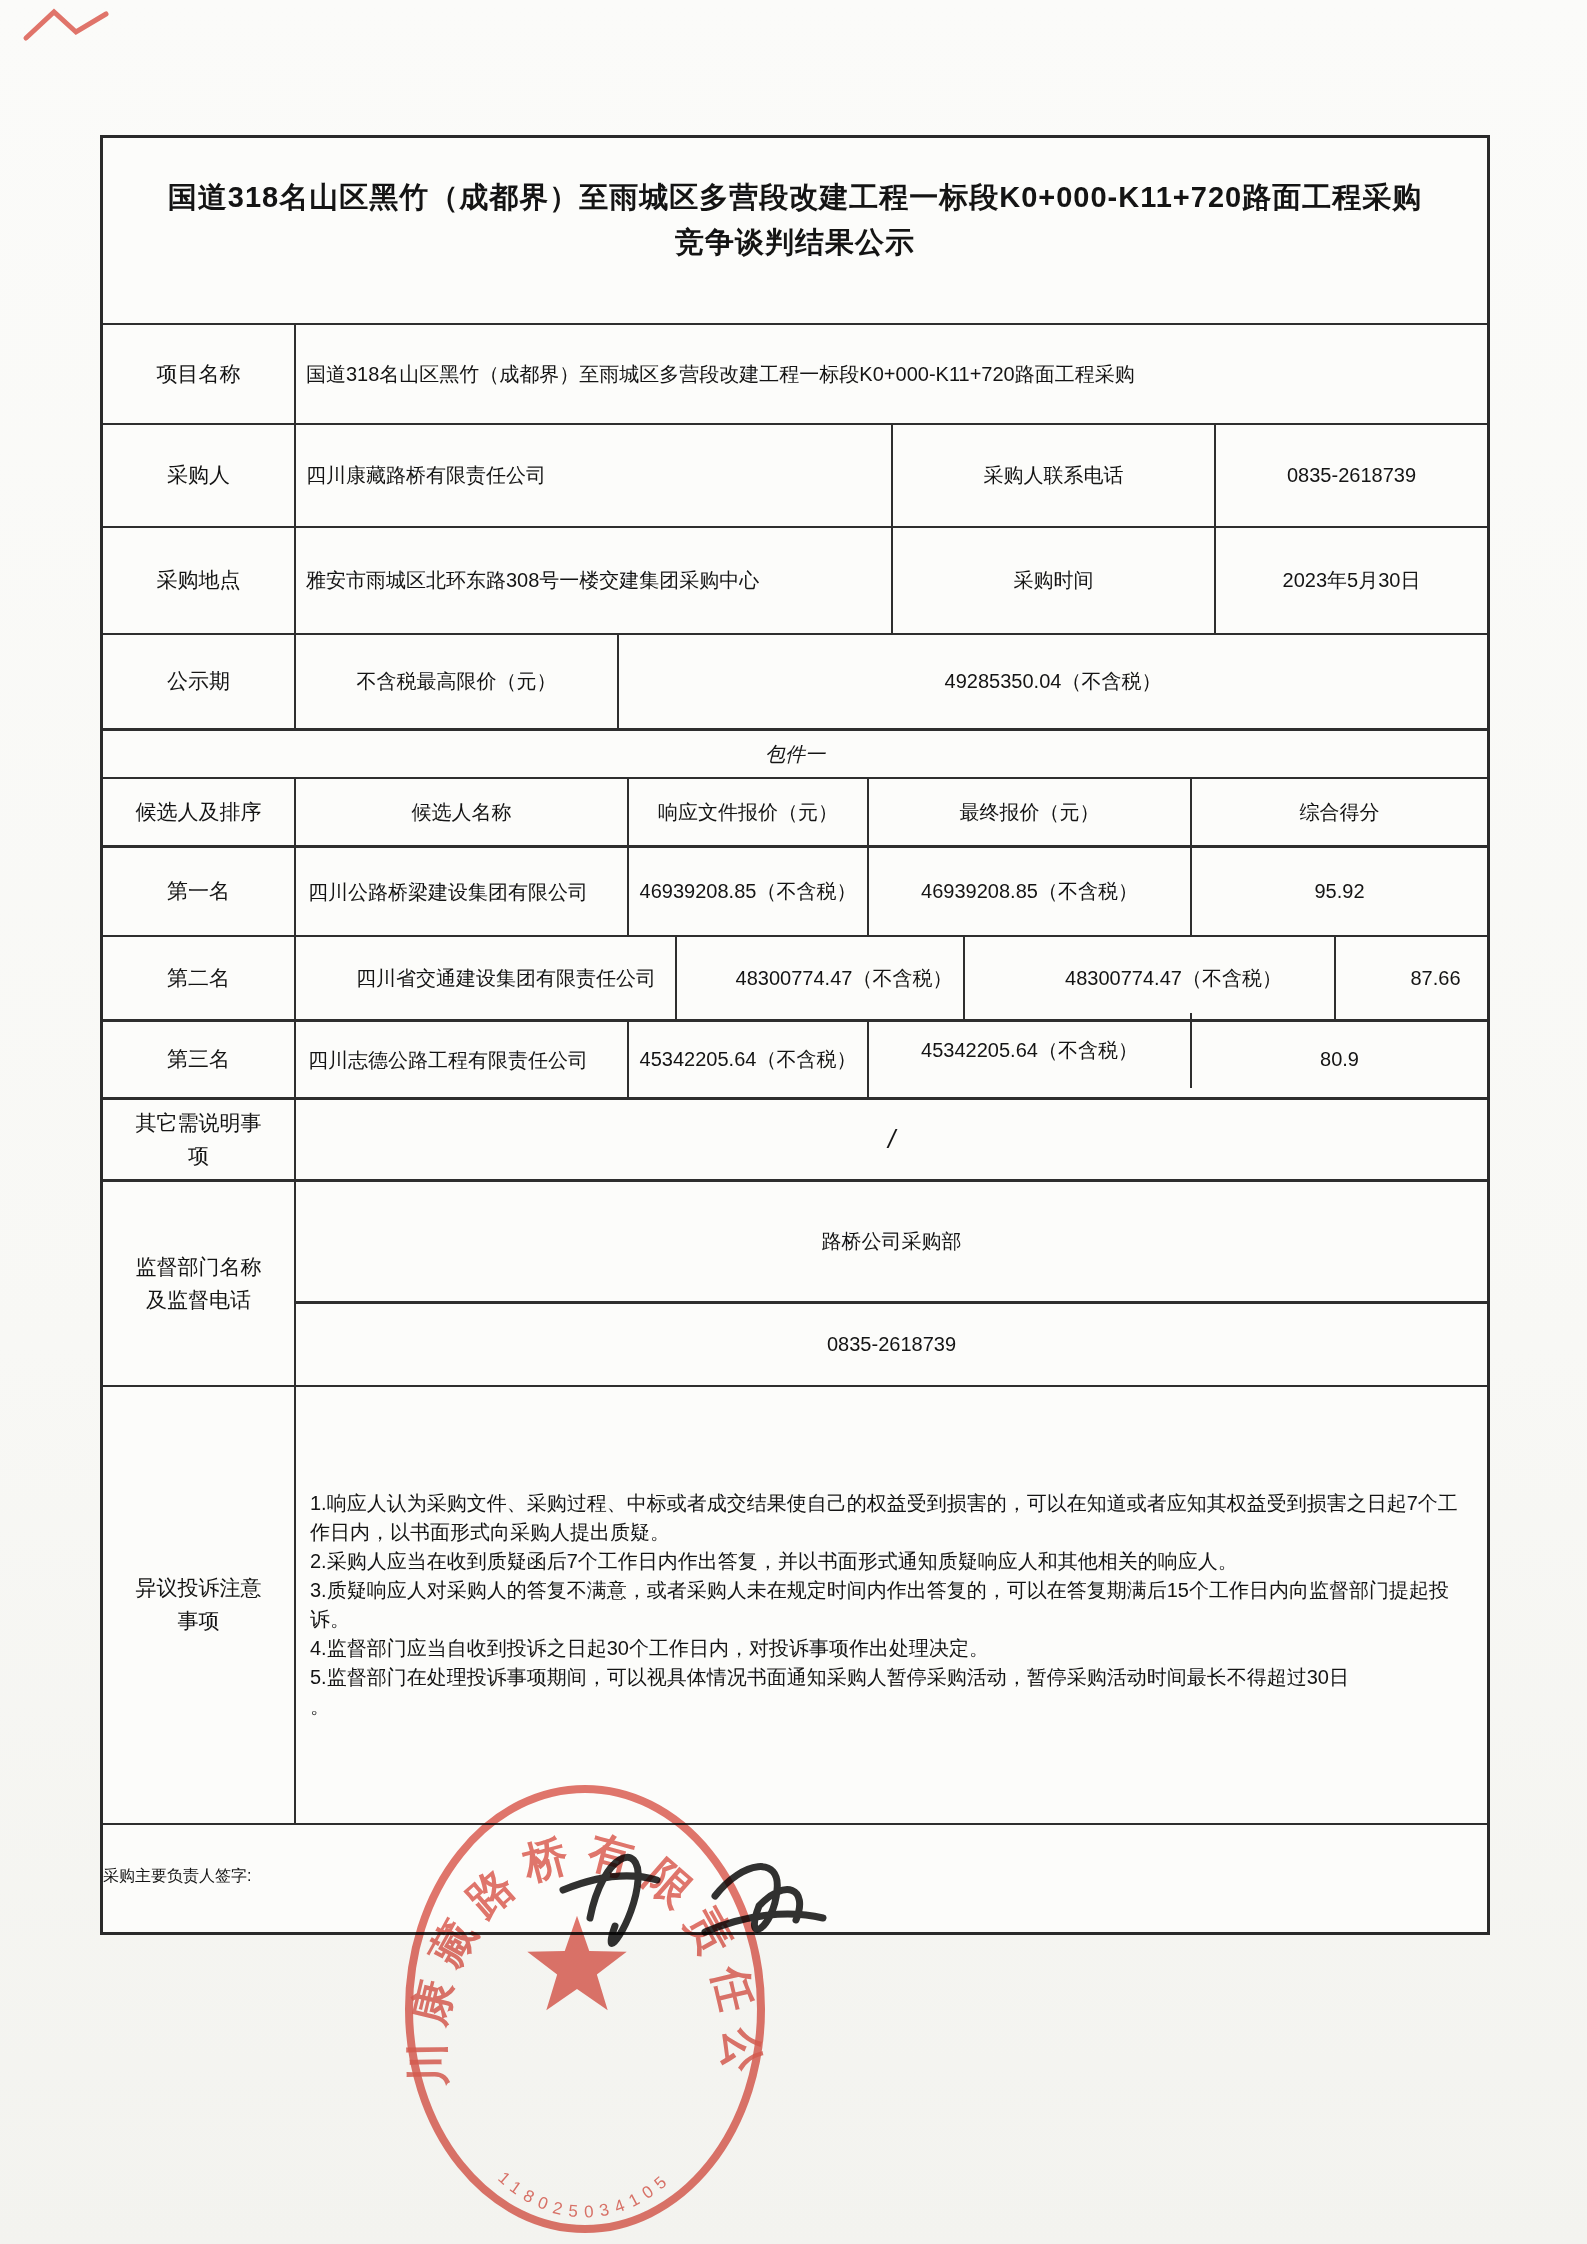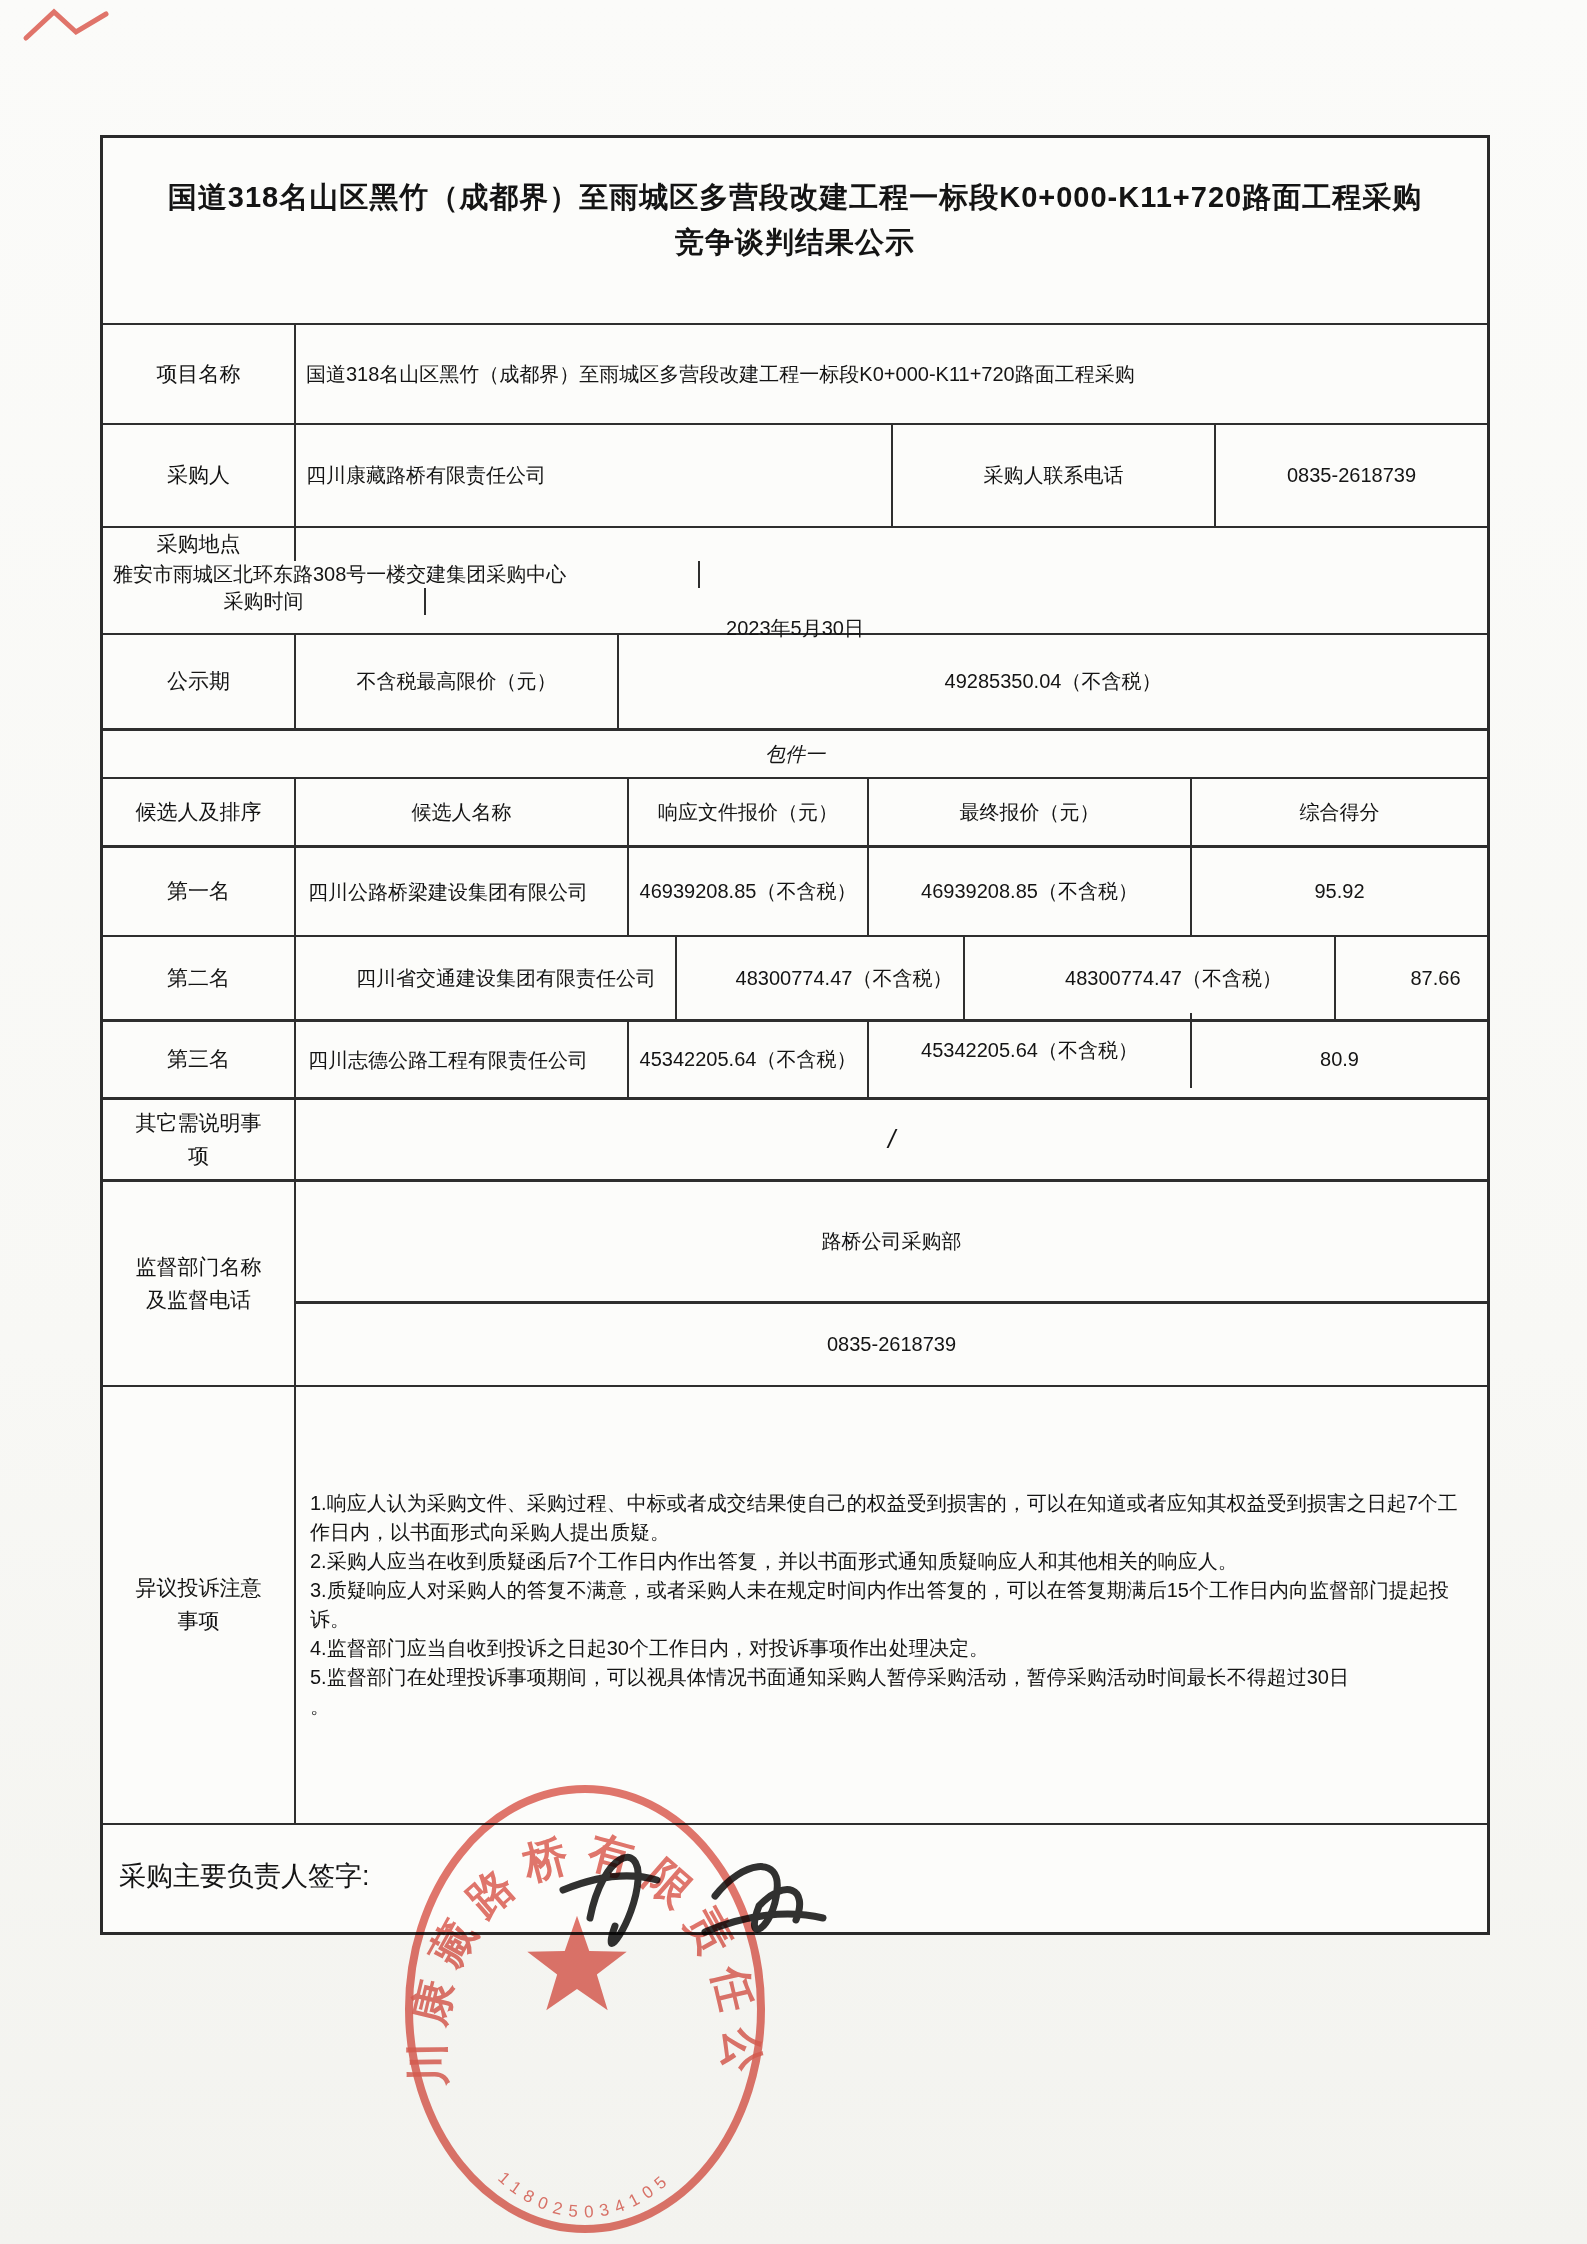--- a/index.html
+++ b/index.html
@@ -24,39 +24,39 @@
   .c-val{width:597px;padding:0 10px;font-size:20px;}
   .c-field{width:323px;justify-content:center;text-align:center;font-size:20px;}
   .c-fieldval{flex:1;justify-content:center;text-align:center;font-size:20px;}
   .c-merged{flex:1;padding:0 10px;font-size:20px;}
   .center{justify-content:center;text-align:center;}
   
   .r-title{height:187px;align-items:center;}
   .title-cell{flex:1;flex-direction:column;justify-content:center;text-align:center;padding:18px 30px 40px 30px;}
   .title-line{font-size:29px;font-weight:bold;line-height:1.55;letter-spacing:1px;}
   
-  .r2{height:100px;} .r3{height:103px;} .r4{height:107px;flex-direction:column;} .r5{height:96px;}
+  .r2{height:100px;} .r3{height:103px;} .r4{height:107px;} .r5{height:96px;}
   .r-pkg{height:48px;font-style:italic;} .r-head{height:69px;}
   .rc1{height:89px;} .rc2{height:85px;gap:48px;} .rc3{height:78px;}
   .r-other{height:82px;} .r-sup{height:205px;} .r-obj{height:438px;} .r-sign{height:102px;}
   
   .c-name{width:333px;padding:0 12px;font-size:20px;line-height:1.5;}
   .c-p1{width:240px;justify-content:center;text-align:center;font-size:20px;}
   .c-p2{width:323px;justify-content:center;text-align:center;font-size:20px;}
   .c-score{flex:1;justify-content:center;text-align:right;font-size:20px;}
   .raise{transform:translateY(-9px);}
   
   .sup-stack{flex:1;display:flex;flex-direction:column;}
   .sup-sub1{height:122px;border-bottom:3px solid #2e2e2e;display:flex;align-items:center;justify-content:center;font-size:20px;box-sizing:border-box;}
   .sup-sub2{flex:1;display:flex;align-items:center;justify-content:center;font-size:20px;}
   
   .obj-content{flex:1;padding:16px 16px 16px 14px;font-size:20px;line-height:29px;display:flex;flex-direction:column;justify-content:center;}
   .obj-item{text-align:left;}
   
-  .sign-cell{flex:1;padding-left:16px;font-size:27px;}
+  .sign-cell{flex:1;font-size:16px;}
   
   .stamp{position:absolute;left:352px;top:1772px;mix-blend-mode:multiply;opacity:.88;}
   .sig{position:absolute;left:545px;top:1818px;mix-blend-mode:multiply;}
   .corner-mark{position:absolute;left:18px;top:2px;opacity:.75;}
   .slash{font-size:26px;font-style:italic;}
 </style>
 </head>
 <body>
 
 <div class="sheet">

